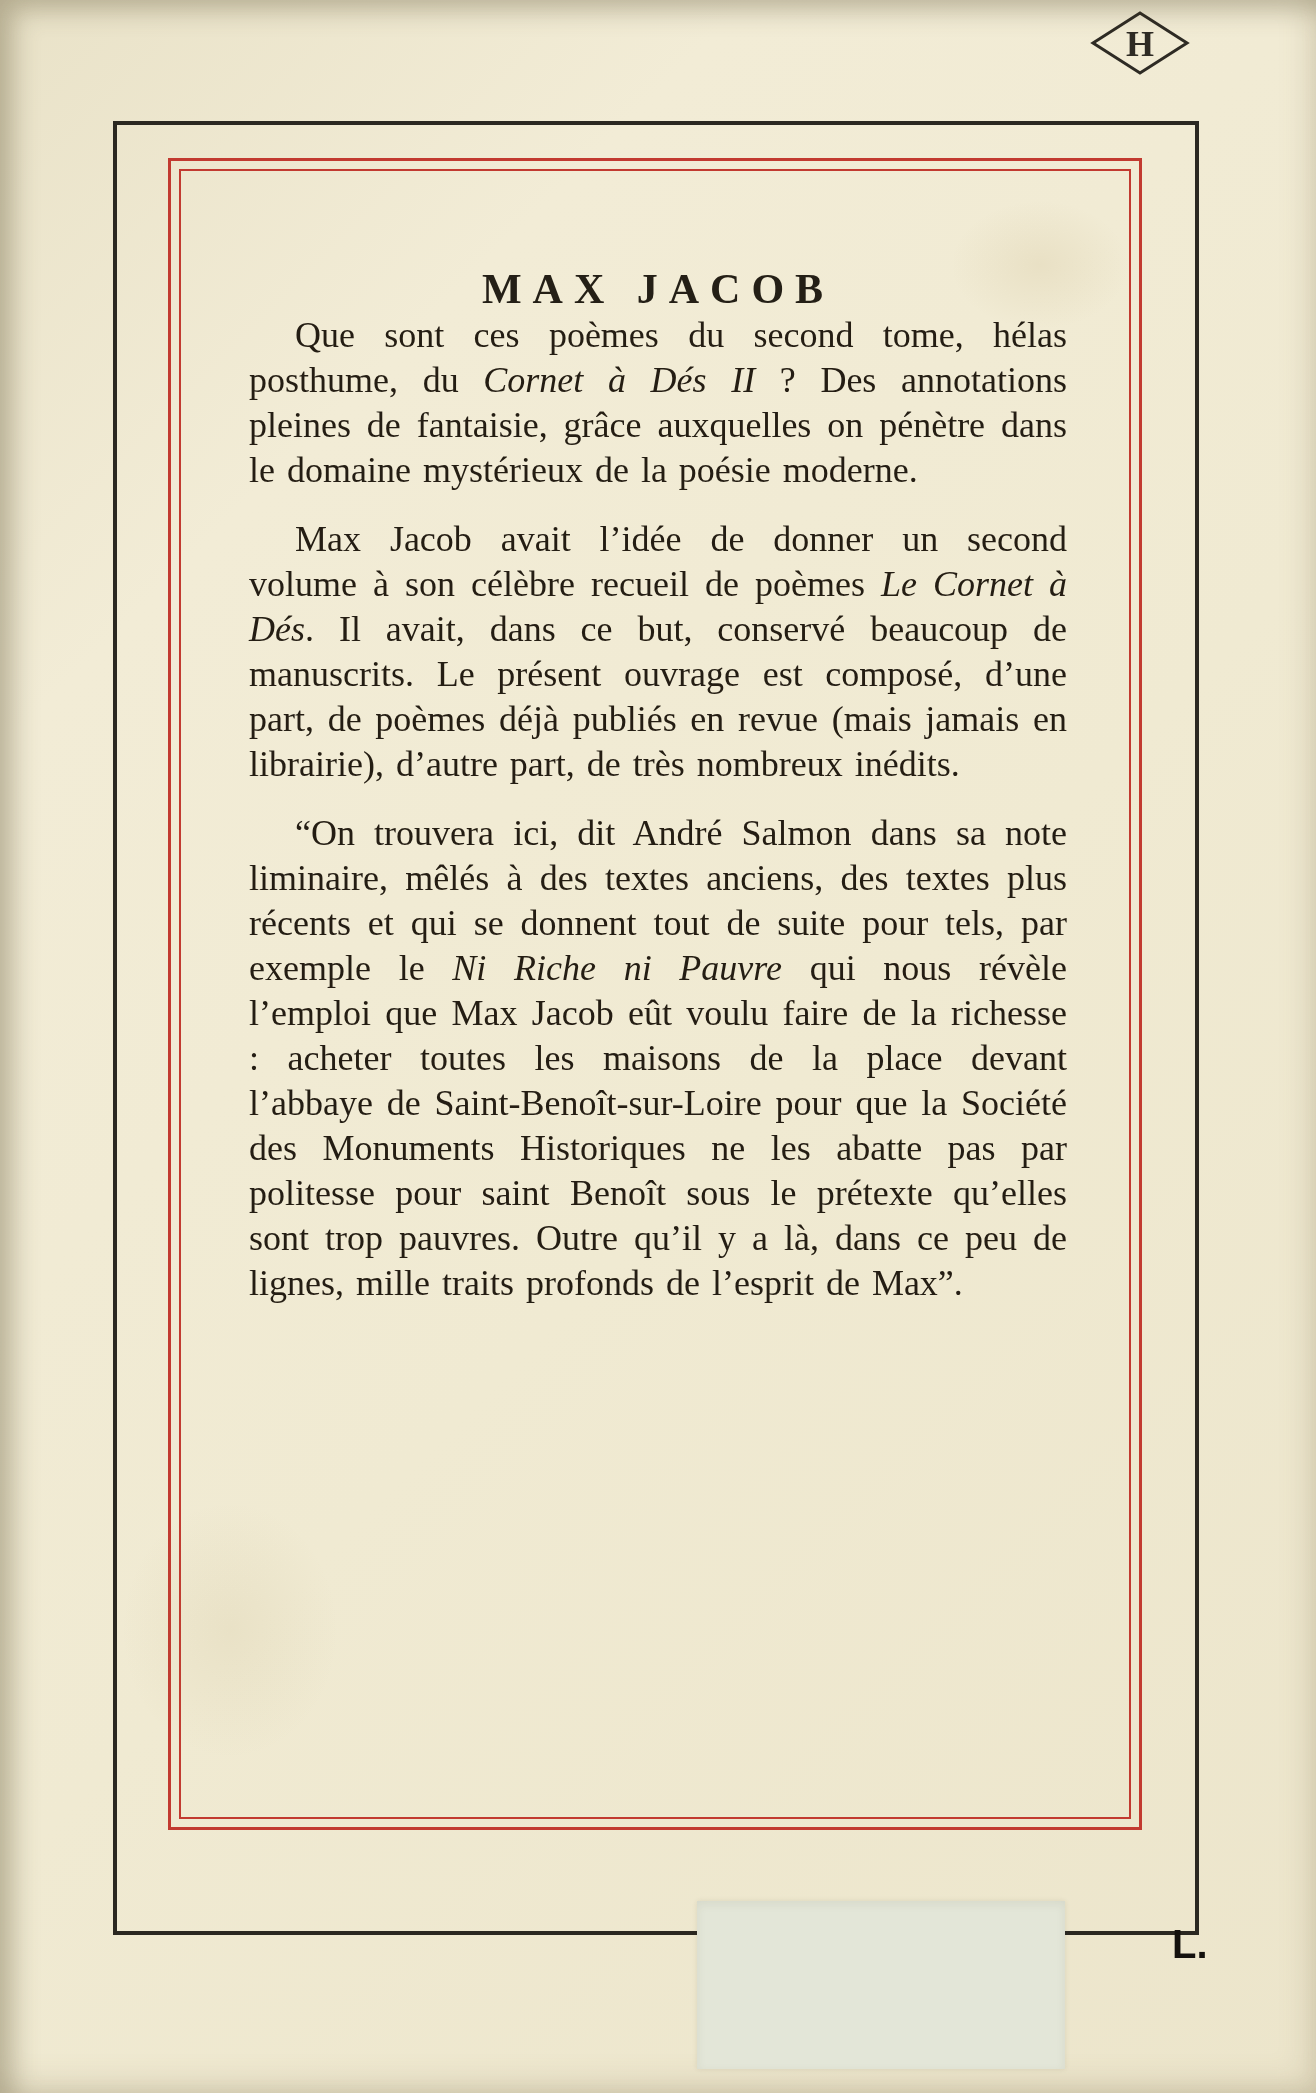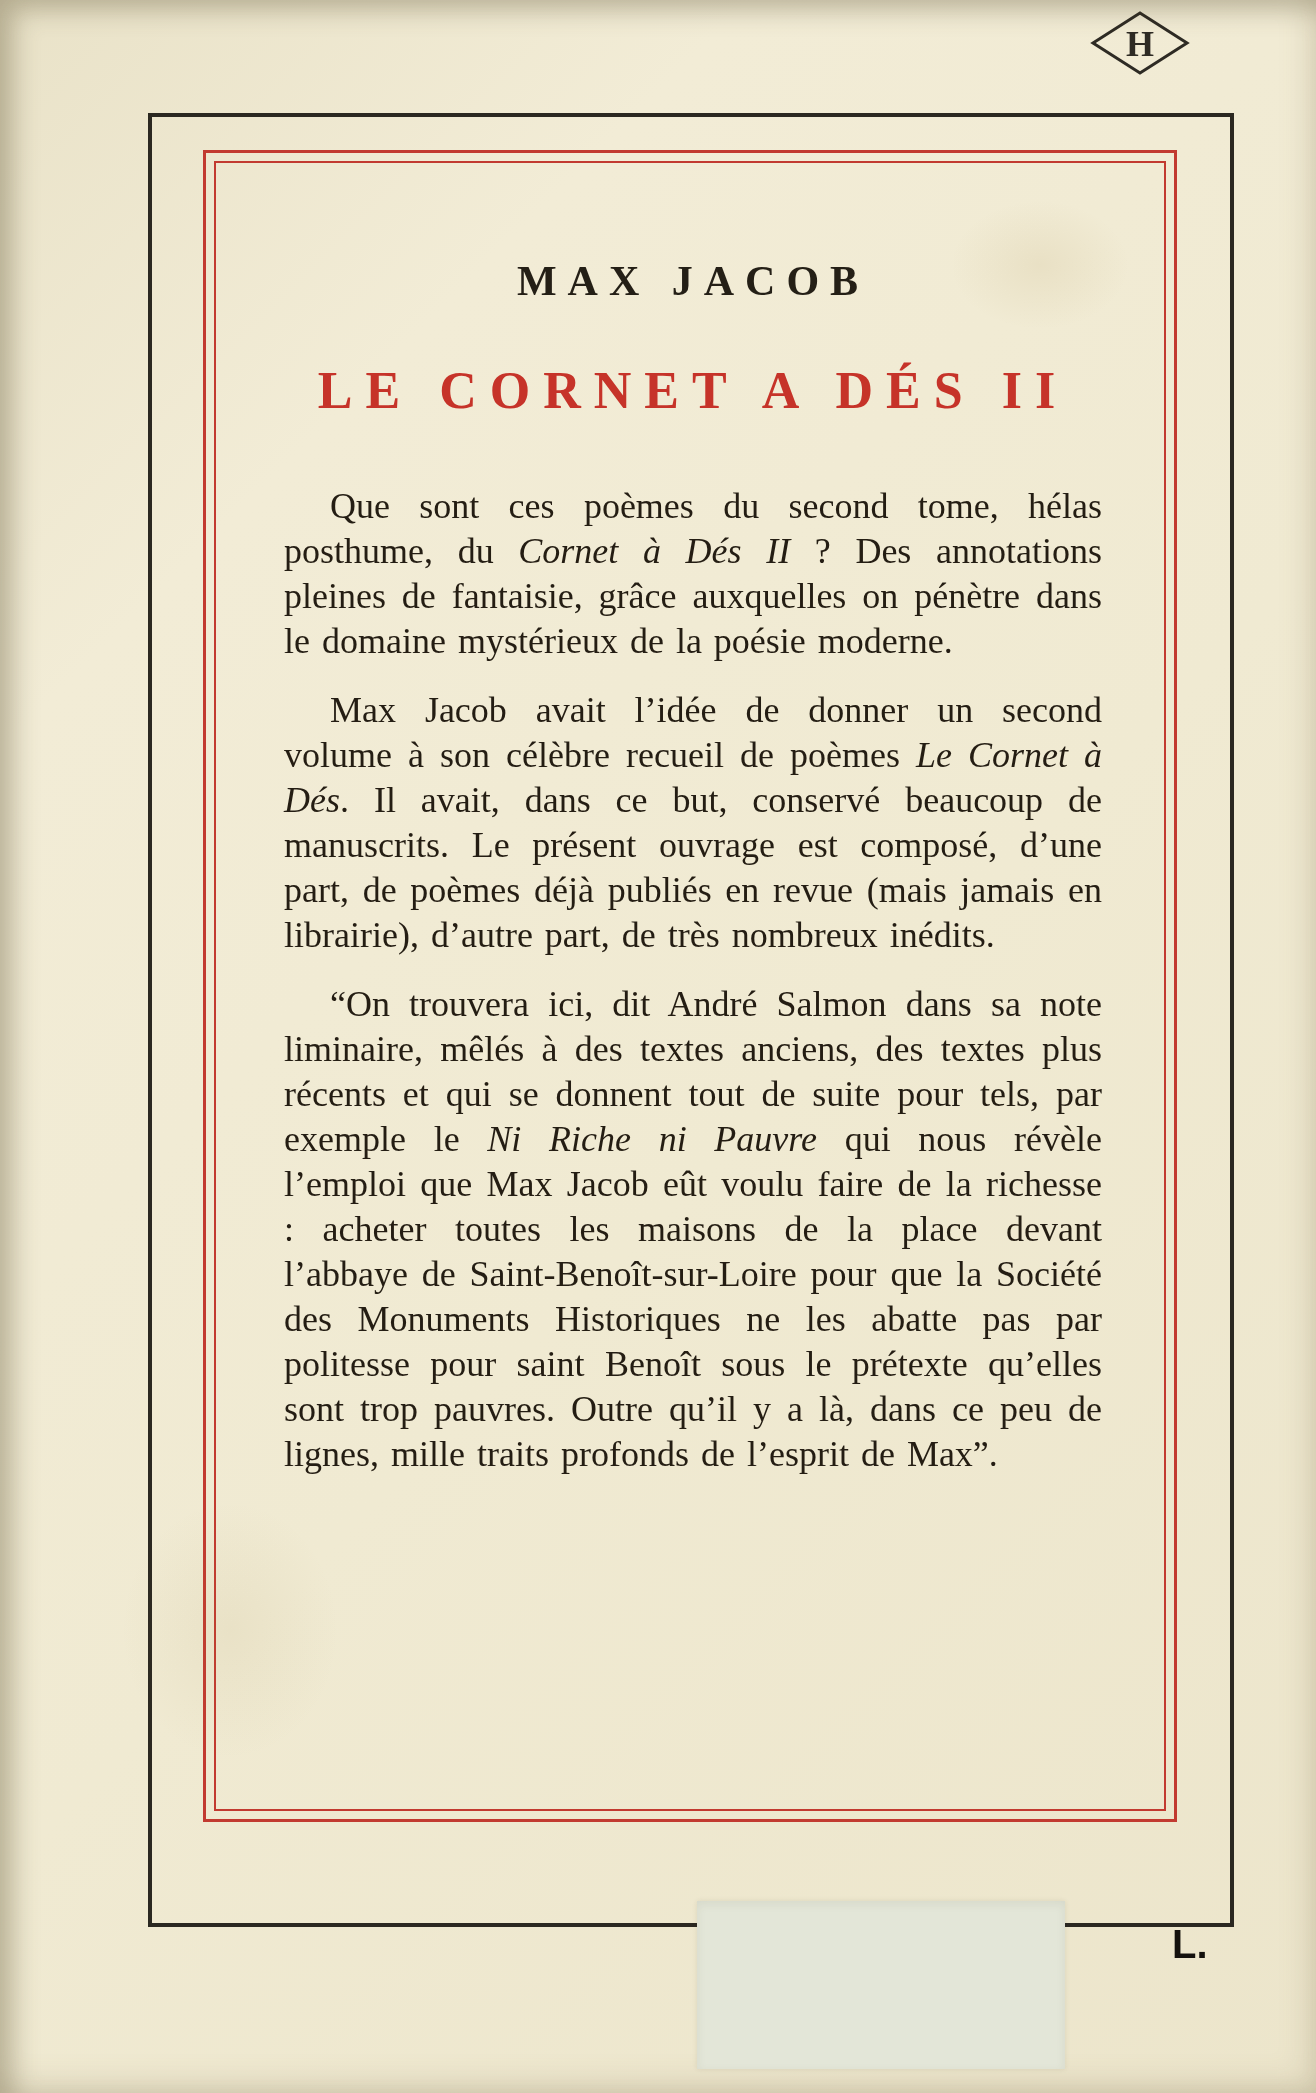--- a/index.html
+++ b/index.html
@@ -27,24 +27,23 @@
     left: 950px; top: 200px; width: 180px; height: 130px;
     background: radial-gradient(ellipse at center, rgba(160,130,60,0.10), rgba(160,130,60,0) 70%);
   }
   .stain-b {
     position: absolute;
     left: 120px; top: 1500px; width: 220px; height: 260px;
     background: radial-gradient(ellipse at center, rgba(150,125,60,0.08), rgba(150,125,60,0) 70%);
   }
   .black-frame {
     position: absolute;
-    left: 113px; top: 113px;
+    left: 113px; top: 121px;
     width: 1078px; height: 1806px;
     border: 4px solid #2b2821;
-    margin-left: 35px;
   }
   .red-outer {
     position: absolute;
     left: 51px; top: 33px; right: 53px; bottom: 101px;
     border: 3px solid #c23a30;
   }
   .red-inner {
     position: absolute;
     inset: 8px;
     border: 2px solid #c23a30;
@@ -115,21 +114,20 @@
   <svg class="logo" viewBox="0 0 100 66">
     <polygon points="3,33 50,3 97,33 50,63" fill="none" stroke="#2e2b24" stroke-width="3"></polygon>
     <text x="50" y="46" text-anchor="middle" font-family="Liberation Serif, serif" font-size="36" font-weight="bold" fill="#2e2b24">H</text>
   </svg>
 
   <div class="black-frame">
     <div class="red-outer">
       <div class="red-inner">
         <div class="content">
           <h1 class="author">MAX JACOB</h1>
-          <h2 class="title">LE CORNET A DÉS II</h2>
           <div class="description">
               <p><span>Que sont ces poèmes du second tome, hélas posthume, du </span><span class="it">Cornet à Dés II</span><span> ? Des annotations pleines de fantaisie, grâce auxquelles on pénètre dans le domaine mystérieux de la poésie moderne.</span></p>
               <p><span>Max Jacob avait l’idée de donner un second volume à son célèbre recueil de poèmes </span><span class="it">Le Cornet à Dés</span><span>. Il avait, dans ce but, conservé beaucoup de manuscrits. Le présent ouvrage est composé, d’une part, de poèmes déjà publiés en revue (mais jamais en librairie), d’autre part, de très nombreux inédits.</span></p>
               <p><span>“On trouvera ici, dit André Salmon dans sa note liminaire, mêlés à des textes anciens, des textes plus récents et qui se donnent tout de suite pour tels, par exemple le </span><span class="it">Ni Riche ni Pauvre</span><span> qui nous révèle l’emploi que Max Jacob eût voulu faire de la richesse : acheter toutes les maisons de la place devant l’abbaye de Saint-Benoît-sur-Loire pour que la Société des Monuments Historiques ne les abatte pas par politesse pour saint Benoît sous le prétexte qu’elles sont trop pauvres. Outre qu’il y a là, dans ce peu de lignes, mille traits profonds de l’esprit de Max”.</span></p>
             </div>
         </div>
       </div>
     </div>
   </div>
 

